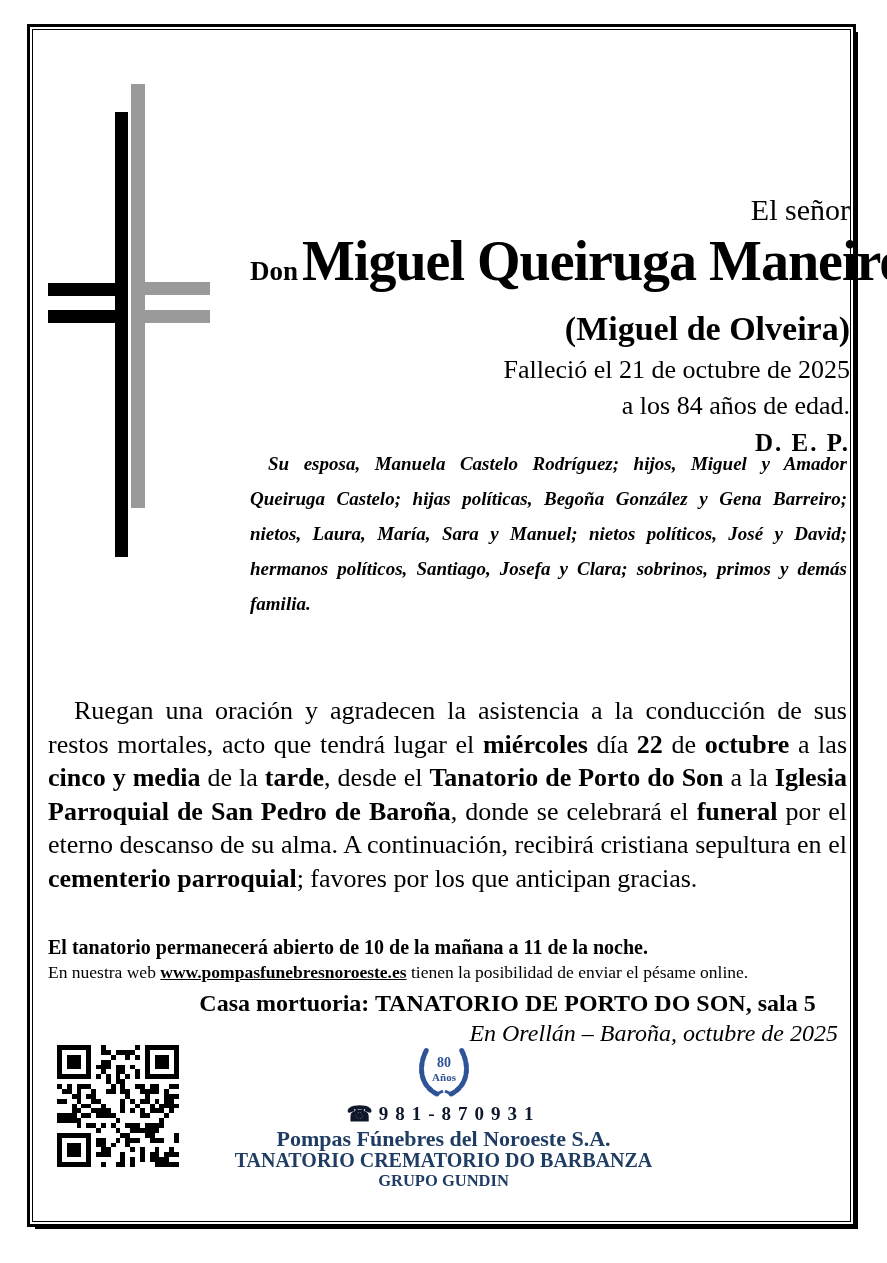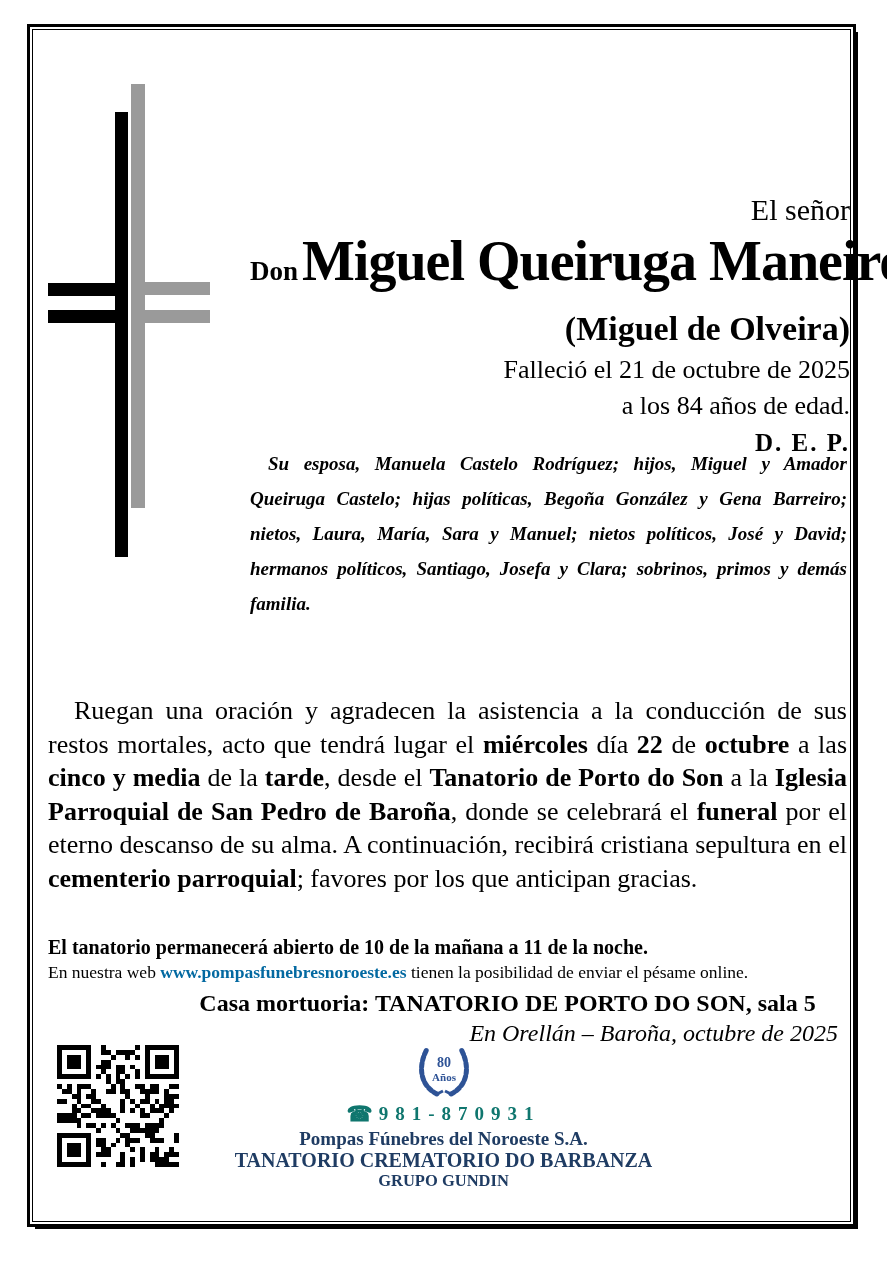--- a/index.html
+++ b/index.html
@@ -34,41 +34,41 @@
     position:absolute;left:250px;width:597px;top:446px;
     font-size:19px;line-height:35px;font-weight:bold;font-style:italic;
     text-align:justify;text-indent:18px;
   }
   .main-par{
     position:absolute;left:48px;width:799px;top:694px;
     font-size:26px;line-height:33.5px;text-align:justify;text-indent:26px;
   }
   .hours-line{position:absolute;left:48px;top:934px;font-size:20px;font-weight:bold;line-height:26px;}
   .web-line{position:absolute;left:48px;top:960px;font-size:17.5px;line-height:24px;}
-  .web-link{color:#0369a1;font-weight:bold;cursor:pointer;}
+  .web-link{color:#000000;font-weight:bold;text-decoration:underline;cursor:pointer;}
   .casa-line{
     position:absolute;left:48px;width:799px;top:988px;
     font-size:24px;font-weight:bold;line-height:30px;text-align:center;
     padding-left:120px;box-sizing:border-box;white-space:nowrap;
   }
   .orellan-line{
     position:absolute;right:49px;top:1018px;
     font-size:24px;font-weight:normal;font-style:italic;line-height:30px;white-space:nowrap;
   }
   
   .qr{position:absolute;left:57px;top:1045px;width:122px;height:122px;}
   .wreath{position:absolute;left:406px;top:1044px;width:76px;height:54px;}
   .phone-line{
     position:absolute;left:0;width:887px;top:1102px;text-align:center;
-    color:#0f766e;font-weight:bold;font-size:19px;line-height:24px;
+    color:#0f172a;font-weight:bold;font-size:19px;line-height:24px;
   }
   .phone-icon{font-size:21px;letter-spacing:0;margin-right:6px;vertical-align:-1px;}
   .phone-number{letter-spacing:7px;}
   .company-line{position:absolute;left:0;width:887px;text-align:center;color:#1f3c63;font-weight:bold;}
-  .company-name{top:1127px;font-size:19px;line-height:23px;}
+  .company-name{top:1127px;font-size:22px;line-height:23px;}
   .facility{top:1150px;font-size:20px;line-height:21px;}
   .group{top:1170px;font-size:16.5px;line-height:21px;}
 </style>
 </head>
 <body>
 
 <div class="page">
 
   <div class="frame">
     <div class="frame-inner"></div>

